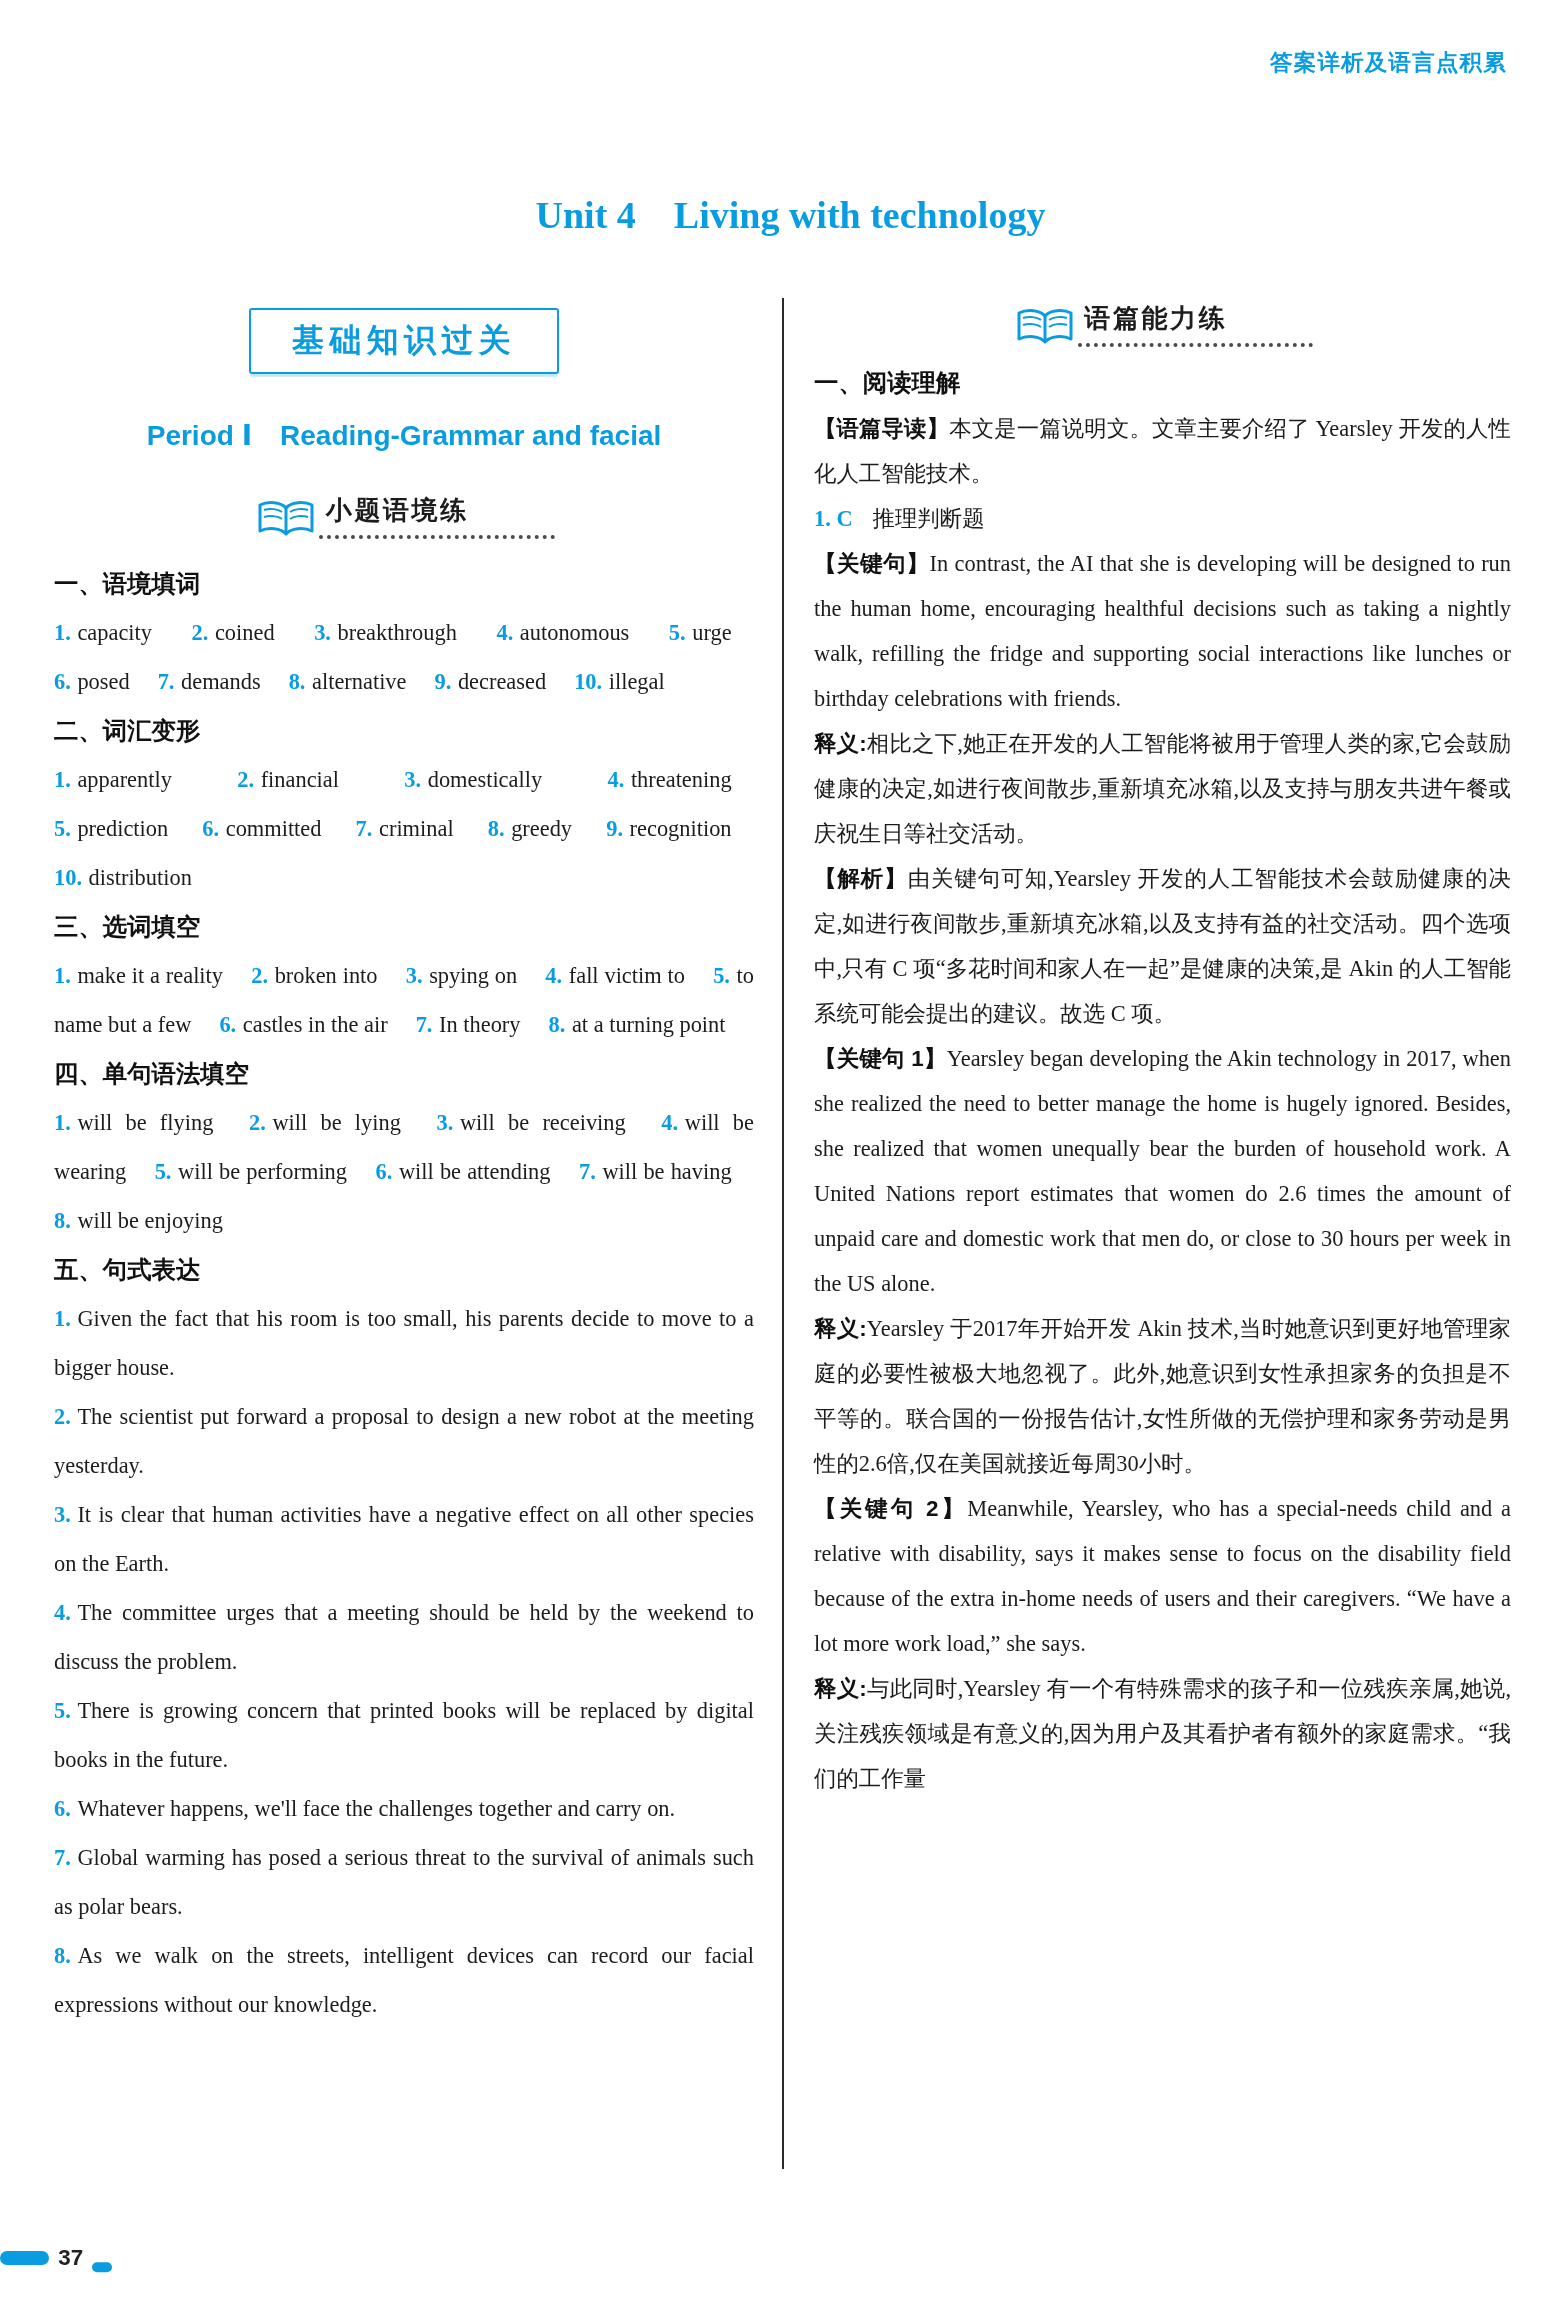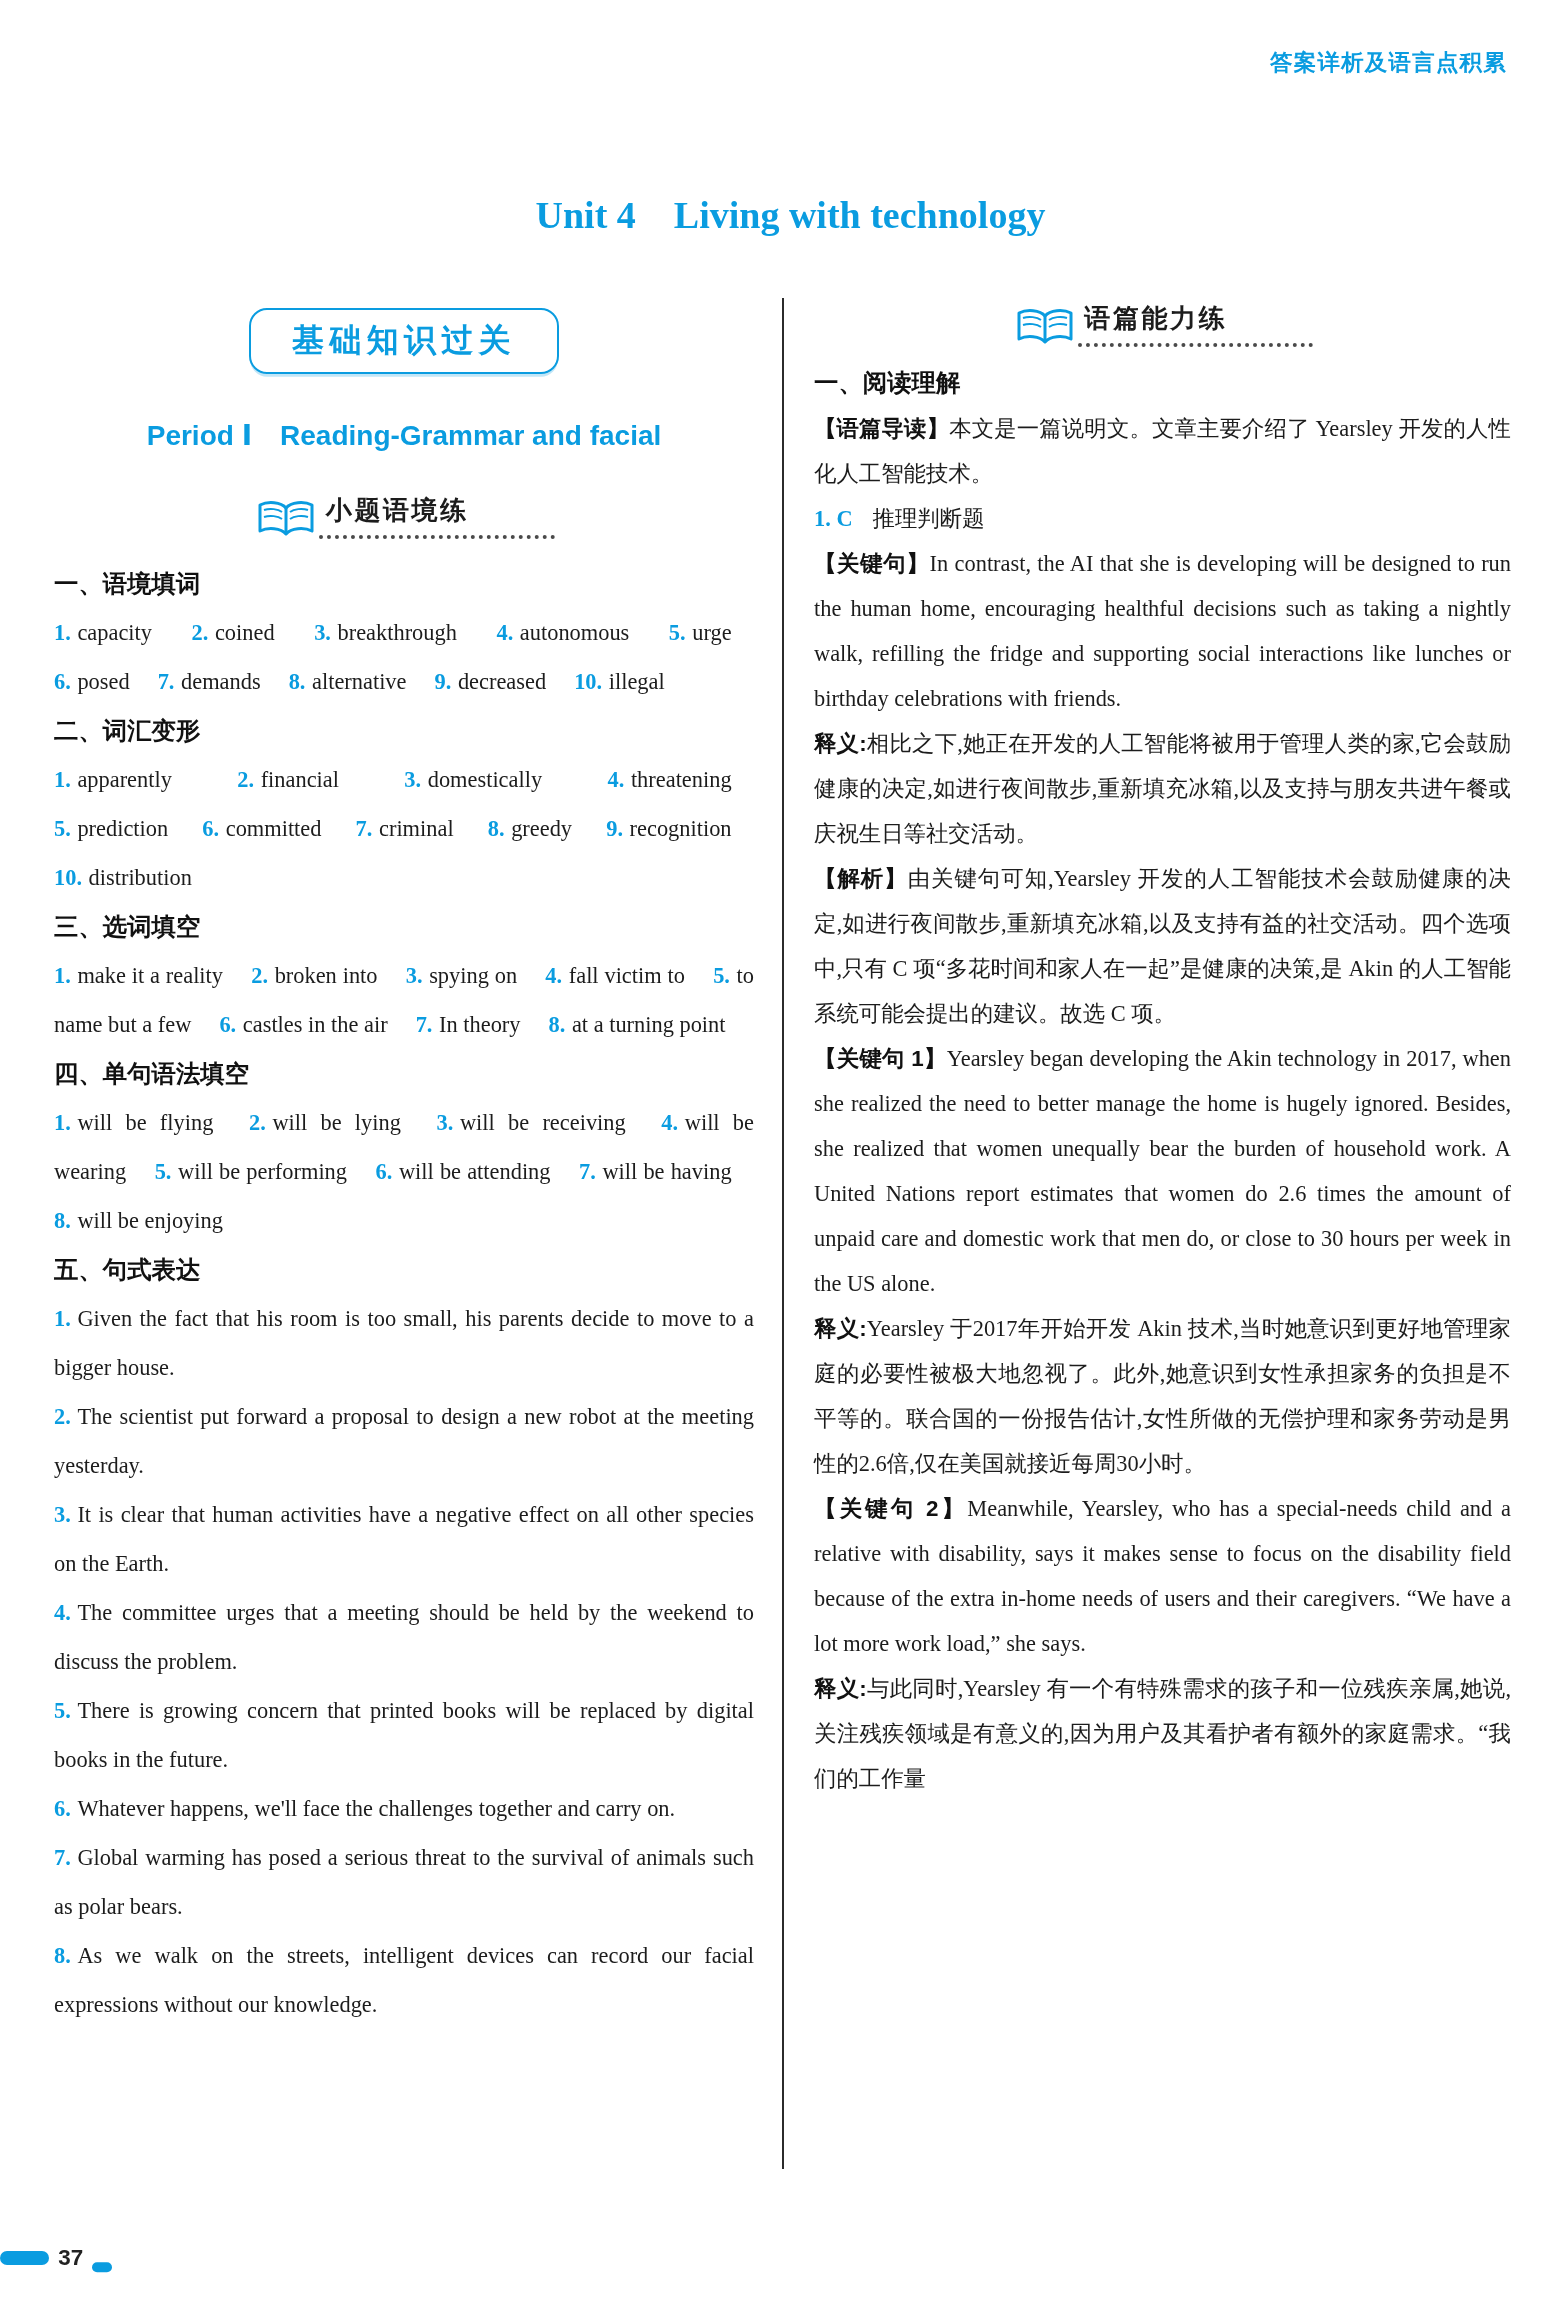--- a/index.html
+++ b/index.html
@@ -20,21 +20,21 @@
     font-size:38px; color:var(--accent);padding-left:17px;
   }
   .divider {
     position:absolute; left:782px; top:298px; height:1871px; width:0;
     border-left:2px solid #2b2b2b;
   }
   .col-left  { position:absolute; left:54px;  top:308px; width:700px; }
   .col-right { position:absolute; left:814px; top:289px; width:697px; }
 
   .kbox {
-    width:fit-content; margin:0 auto; border:2.6px solid var(--accent); border-radius:18px;
+    width:fit-content; margin:0 auto; border:2.6px solid var(--accent); border-radius:3px;
     padding:9.2px 41px; font-family:"Liberation Sans","DejaVu Sans",sans-serif;
     font-weight:bold; font-size:32px; color:var(--accent); letter-spacing:5.3px;
     box-shadow:0 4px 0 -1.3px rgba(10,156,224,0.25);
   }
   .period {
     margin-top:43px; text-align:center;
     font-family:"Liberation Sans","DejaVu Sans",sans-serif;
     font-size:28px; font-weight:bold; color:var(--accent);
   }
   .banner { margin:38px auto 20px; display:flex; justify-content:center; align-items:flex-end; }

